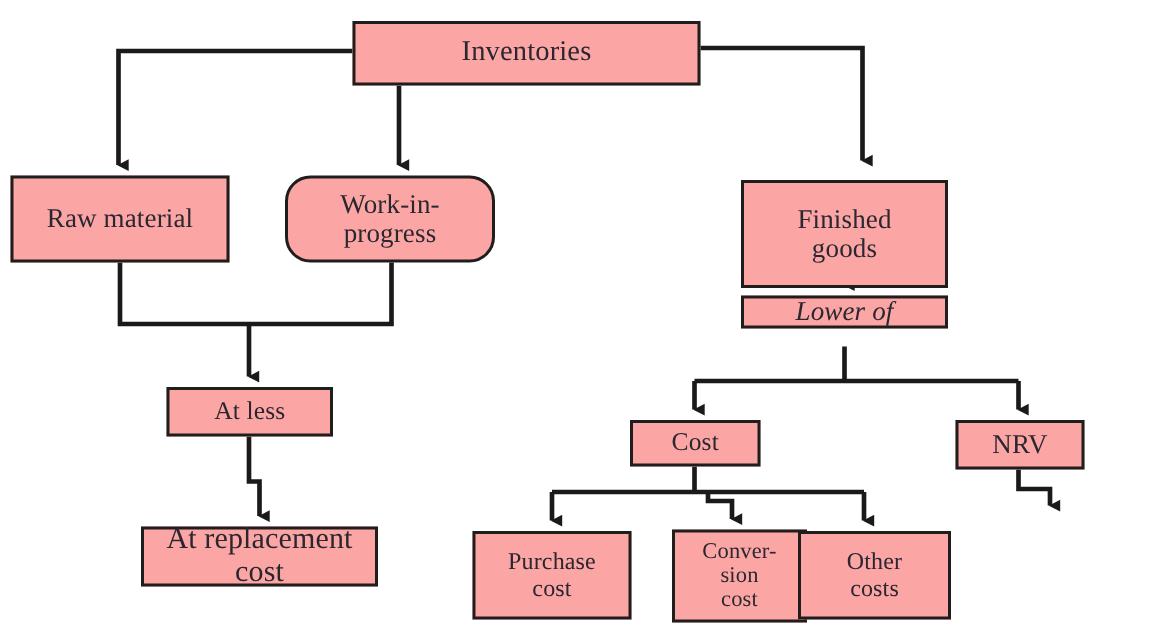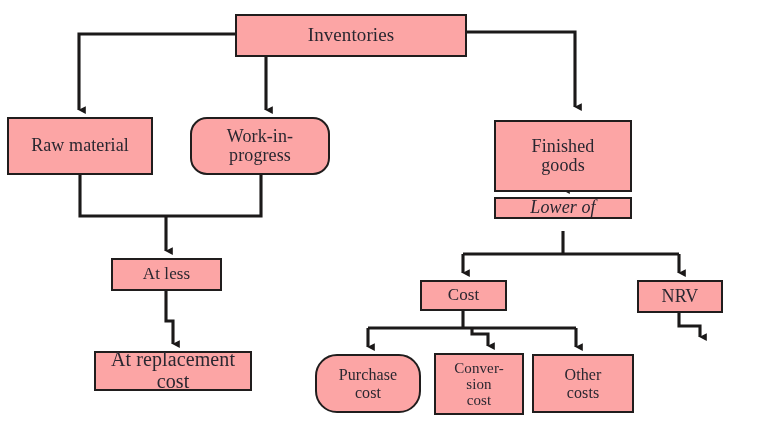--- a/index.html
+++ b/index.html
@@ -134,26 +134,26 @@
   </div>
 
   <div class="node n-cost" style="left:420px; top:280px; width:87px; height:31px;">
     <span class="label">Cost</span>
   </div>
 
   <div class="node n-nrv" style="left:637px; top:280px; width:86px; height:33px;">
     <span class="label">NRV</span>
   </div>
 
-  <div class="node n-purchase" style="left:315px; top:354px; width:106px; height:59px;border-radius:22px;">
+  <div class="node n-purchase" style="left:315px; top:354px; width:106px; height:59px;">
     <span class="label">Purchase
 cost</span>
   </div>
 
-  <div class="node n-conversion" style="left:434px; top:353px; width:90px; height:62px;">
+  <div class="node n-conversion" style="left:448px; top:353px; width:90px; height:62px;">
     <span class="label">Conver-
 sion
 cost</span>
   </div>
 
   <div class="node n-other" style="left:532px; top:354px; width:102px; height:59px;">
     <span class="label">Other
 costs</span>
   </div>
 

